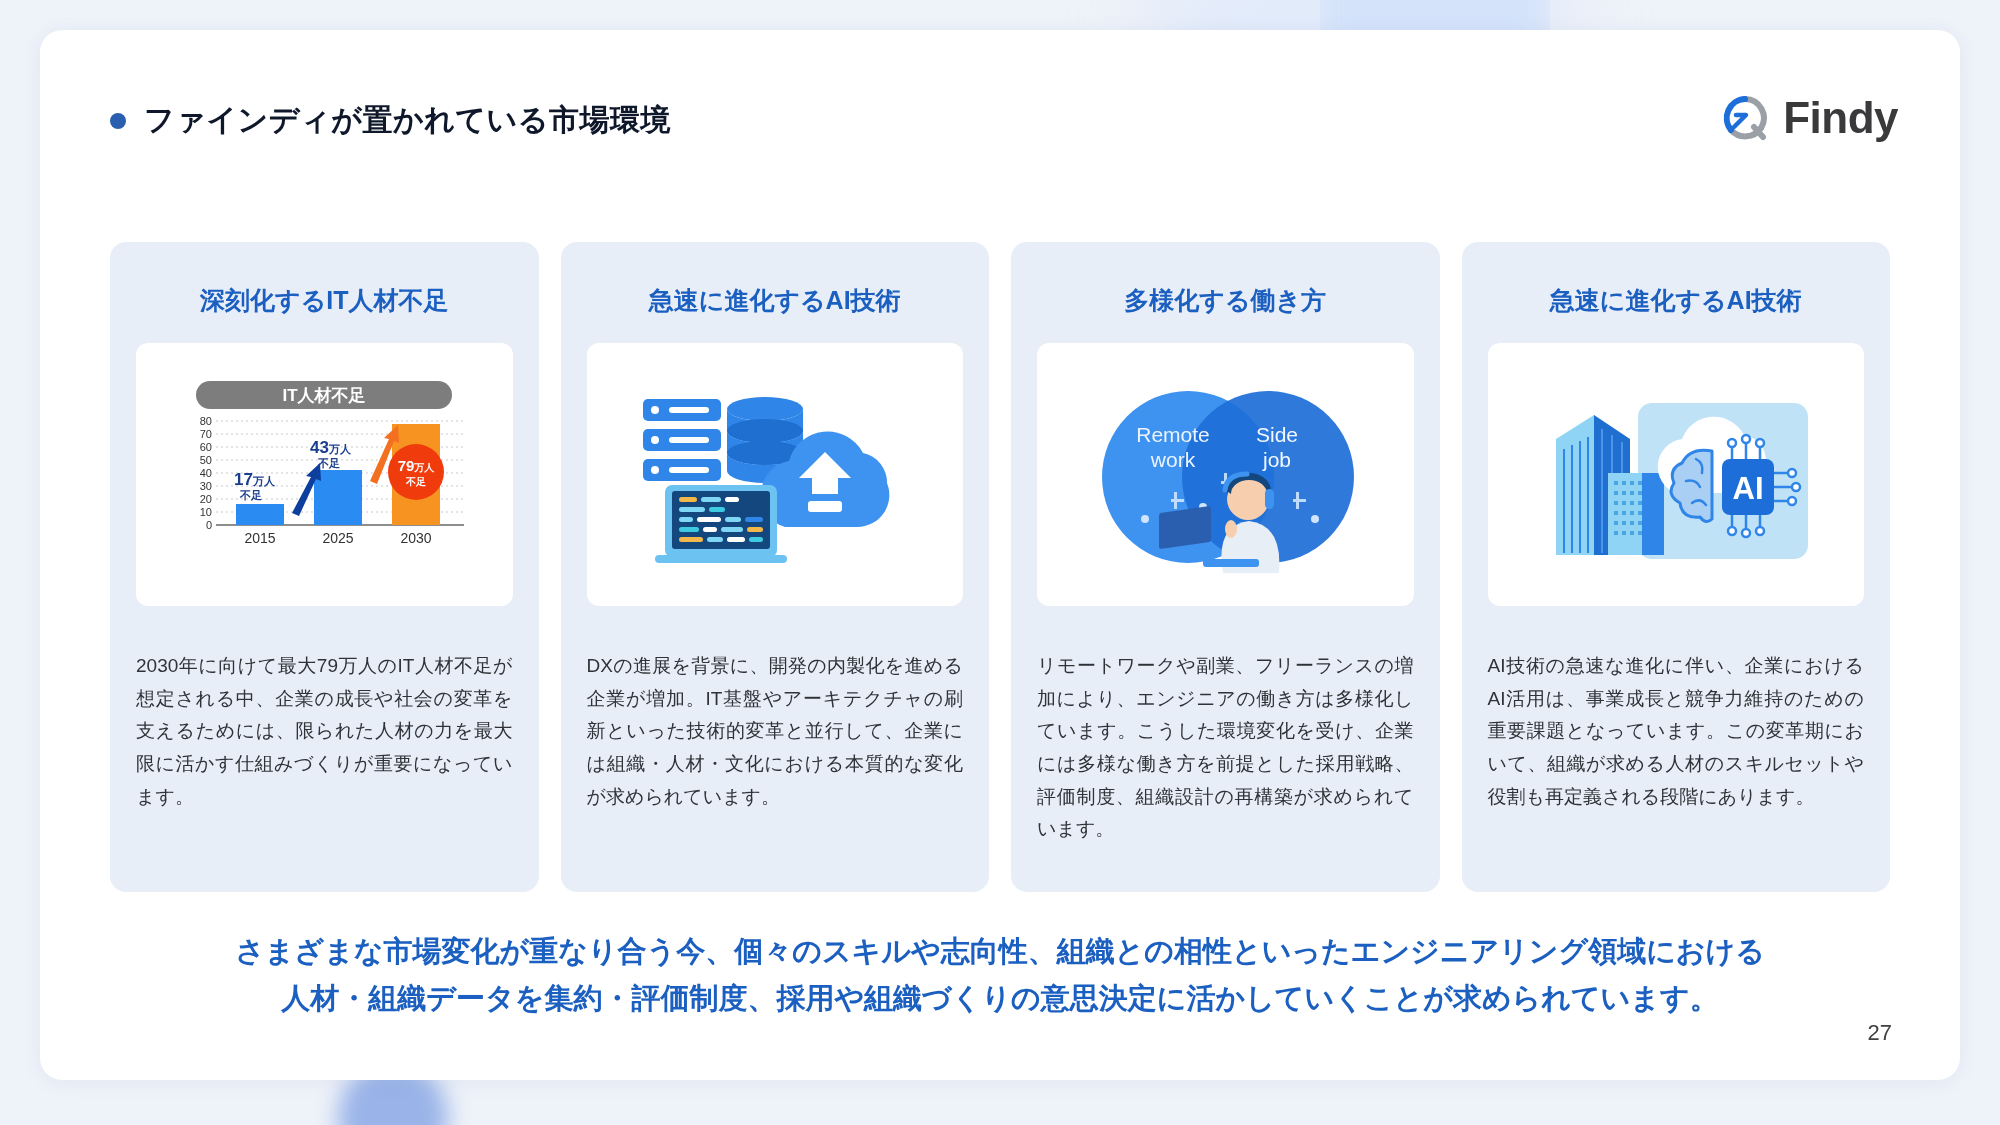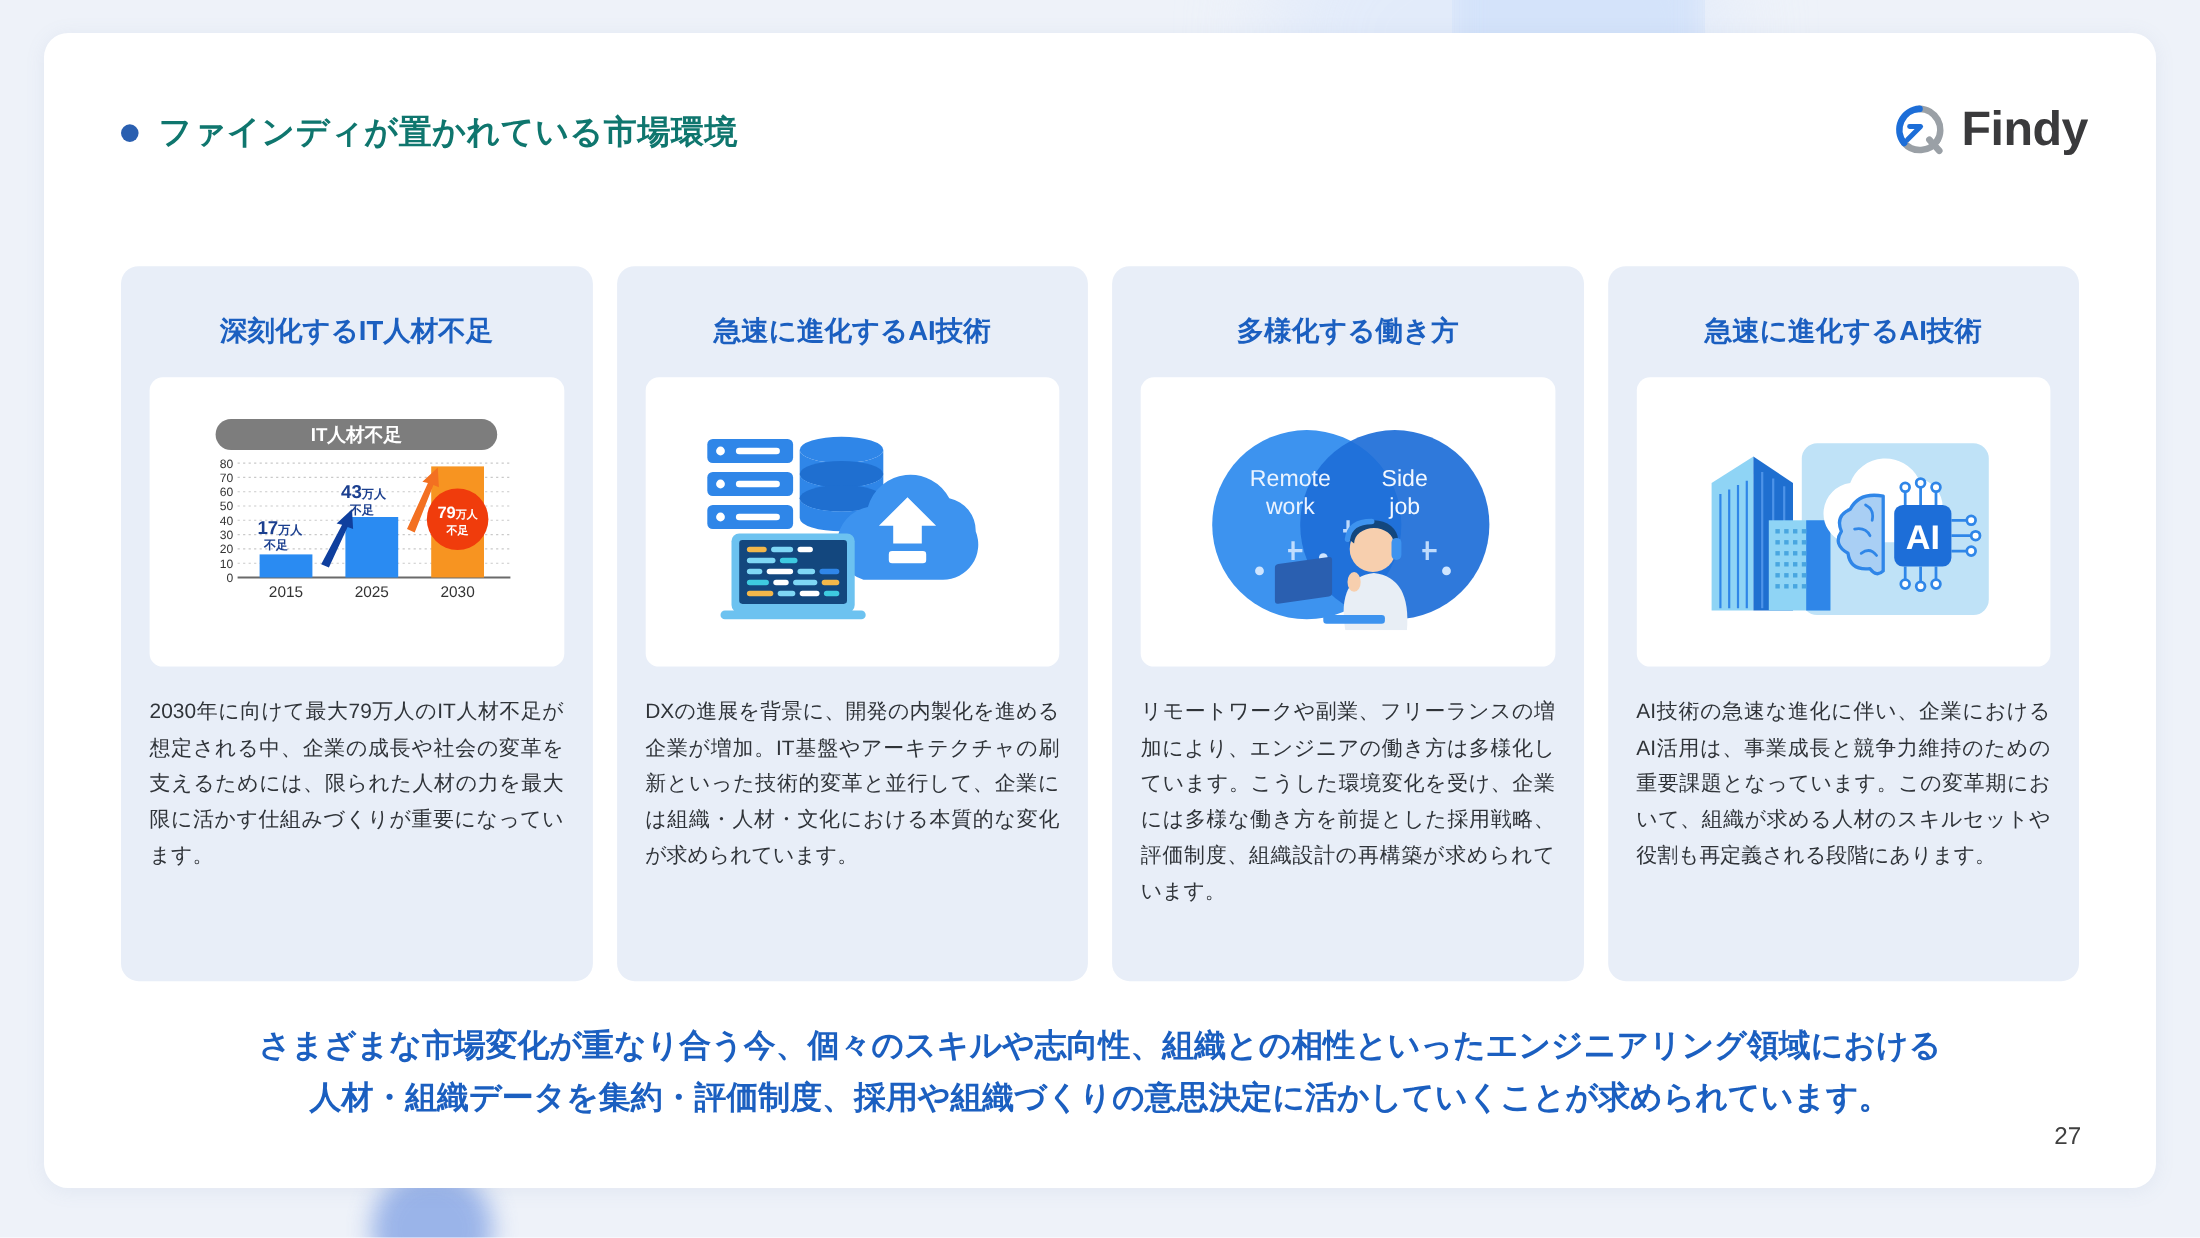--- a/index.html
+++ b/index.html
@@ -36,21 +36,21 @@
     background:#ffffff;border-radius:22px;
     box-shadow:0 2px 18px rgba(120,140,175,.10);
     overflow:hidden;
   }
 
   
   .slide-header{position:absolute;left:0;top:0;width:100%;height:130px;}
   .title-wrap{position:absolute;left:70px;top:70px;display:flex;align-items:center;gap:18px;}
   .title-bullet{width:16px;height:16px;border-radius:50%;background:#2a5fb0;flex:0 0 auto;}
   .slide-title{
-    font-size:30px;font-weight:bold;color:#0f766e;letter-spacing:.5px;white-space:nowrap;
+    font-size:30px;font-weight:bold;color:#0f172a;letter-spacing:.5px;white-space:nowrap;
   }
   
   .logo{position:absolute;right:62px;top:64px;display:flex;align-items:center;gap:14px;}
   .logo-mark{width:48px;height:48px;position:relative;flex:0 0 auto;}
   .logo-text{font-size:44px;font-weight:bold;color:#3a3a3c;letter-spacing:-.5px;line-height:1;}
 
   
   .cards{position:absolute;left:70px;top:212px;width:1780px;display:flex;gap:22px;}
   .card{
     width:calc((1780px - 66px)/4);
@@ -61,21 +61,21 @@
   .card-title{
     font-size:25px;font-weight:bold;color:#1b5fc0;text-align:center;
     margin:14px 0 26px 0;white-space:nowrap;
   }
   .card-figure{
     background:#ffffff;border-radius:12px;height:263px;width:100%;
     box-sizing:border-box;display:flex;align-items:center;justify-content:center;
     overflow:hidden;position:relative;
   }
   .card-body{
-    margin-top:26px;font-size:19px;line-height:1.72;color:#2f3338;
+    margin-top:44px;font-size:19px;line-height:1.72;color:#2f3338;
     text-align:justify;text-justify:inter-character;
   }
 
   
   .summary{
     position:absolute;left:0;top:898px;width:100%;text-align:center;
     color:#1b5fc0;font-weight:bold;font-size:29px;line-height:1.62;
   }
   .page-num{position:absolute;right:68px;bottom:34px;font-size:22px;color:#404040;}
   svg{display:block;}

